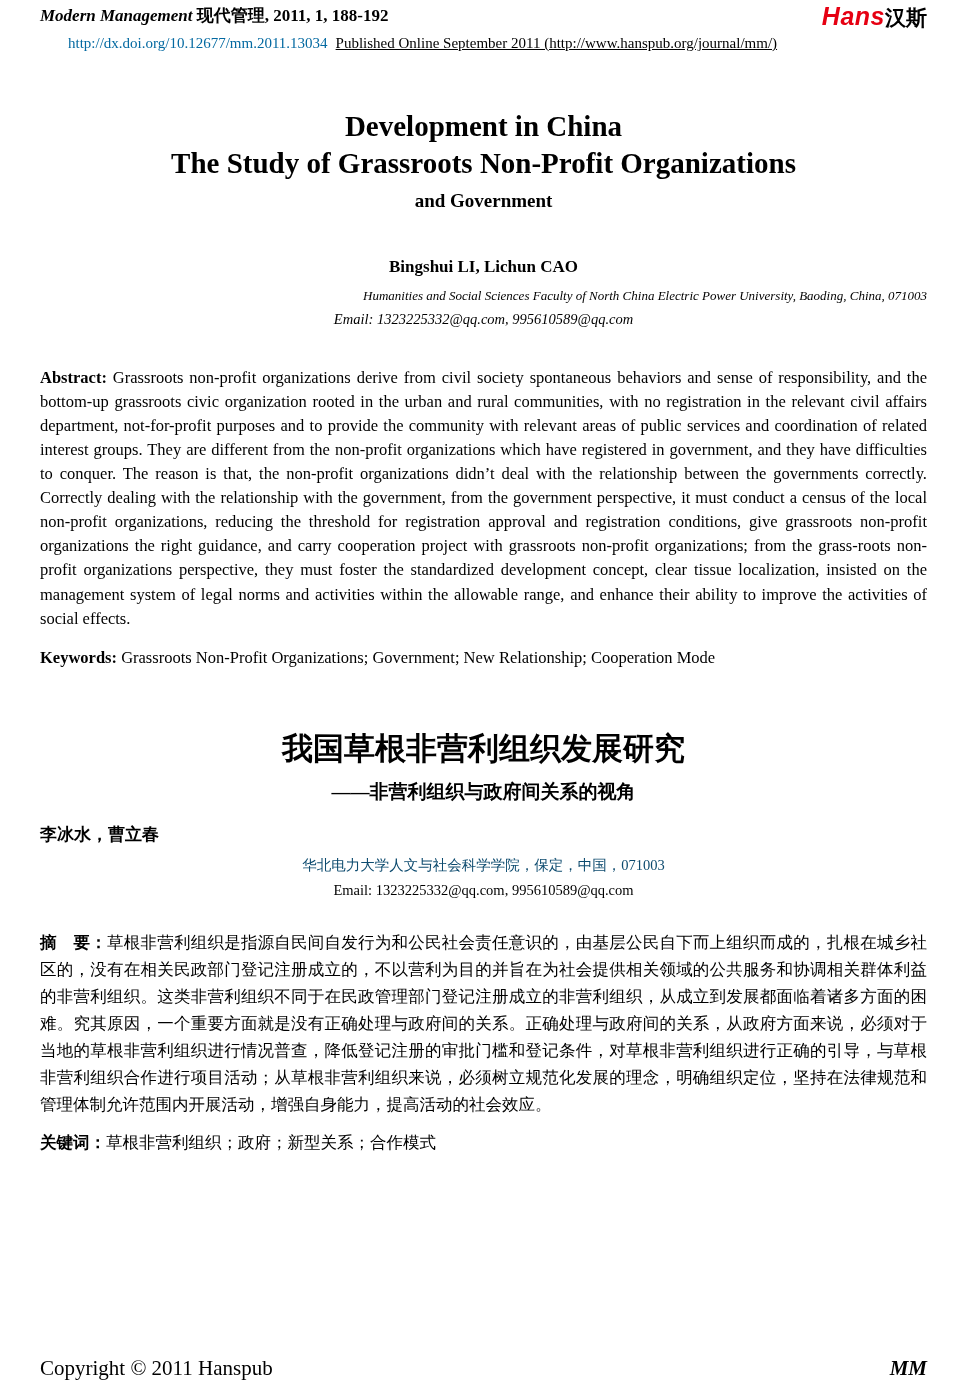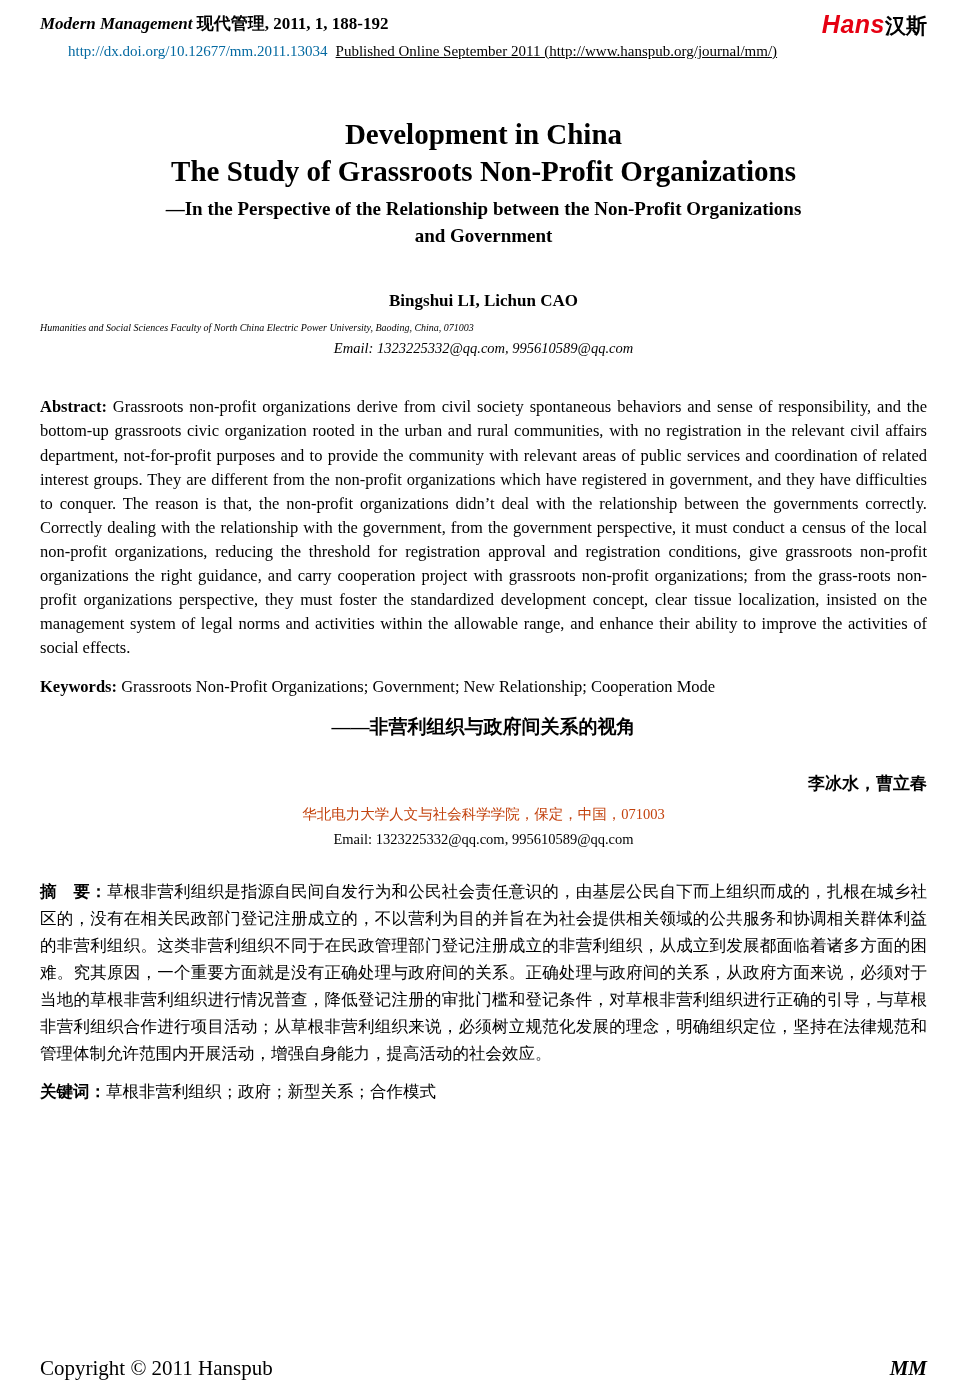--- a/index.html
+++ b/index.html
@@ -5,21 +5,21 @@
   html, body { margin: 0; padding: 0; background: #ffffff; }
   .page {
     position: relative;
     width: 967px;
     height: 1389px;
     margin: 0 auto;
     background: #ffffff;
     color: #000000;
     font-family: "Liberation Serif", "DejaVu Serif", serif;
     box-sizing: border-box;
-    padding: 12px 40px 0 40px;
+    padding: 4px 40px 0 40px;
     overflow: hidden;
   }
 
   
   .header-row1 {
     display: flex;
     justify-content: space-between;
     align-items: flex-start;
   }
   .journal-line { font-size: 17px; font-weight: bold; }
@@ -58,23 +58,23 @@
     line-height: 1.4;
     margin-top: 6px;
   }
   .en-authors {
     text-align: center;
     font-weight: bold;
     font-size: 17px;
     margin-top: 42px;
   }
   .en-affiliation {
-    text-align: left;
+    text-align: right;
     font-style: italic;
-    font-size: 10px;
+    font-size: 13px;
     margin-top: 11px;
   }
   .en-email {
     text-align: center;
     font-style: italic;
     font-size: 14.5px;
     margin-top: 7px;
   }
   .abstract-para {
     margin: 38px 0 0 0;
@@ -95,30 +95,30 @@
     font-size: 31px;
     margin-top: 60px;
   }
   .cn-subtitle {
     text-align: center;
     font-weight: bold;
     font-size: 19px;
     margin-top: 9px;
   }
   .cn-authors {
-    text-align: right;
+    text-align: left;
     font-weight: bold;
     font-size: 17px;
-    margin-top: 32px;
+    margin-top: 18px;
   }
   .cn-affiliation {
     text-align: center;
     font-size: 14.5px;
     margin-top: 10px;
-    color: #c2410c;
+    color: #0c4a6e;
   }
   .cn-email {
     text-align: center;
     font-size: 14.5px;
     margin-top: 7px;
   }
   .cn-abstract {
     margin: 30px 0 0 0;
     font-size: 16.5px;
     line-height: 1.64;
@@ -182,38 +182,38 @@
   </div>
   <div class="header-row2">
     <span class="doi-link">http://dx.doi.org/10.12677/mm.2011.13034</span><span class="published-note">Published Online September 2011 (http://www.hanspub.org/journal/mm/)</span>
   </div>
 
   <div class="en-title">
     <div>Development in China</div>
     <div>The Study of Grassroots Non-Profit Organizations</div>
   </div>
   <div class="en-subtitle">
-    <div>—In the Perspective of the Relationship between the Non-Profit Organizations</div>
     <div>and Government</div>
   </div>
 
   <div class="en-authors">Bingshui LI, Lichun CAO</div>
   <div class="en-affiliation">Humanities and Social Sciences Faculty of North China Electric Power University, Baoding, China, 071003</div>
   <div class="en-email">Email: 1323225332@qq.com, 995610589@qq.com</div>
 
   <p class="abstract-para">
     <span class="label-bold">Abstract:</span>
     <span>Grassroots non-profit organizations derive from civil society spontaneous behaviors and sense of responsibility, and the bottom-up grassroots civic organization rooted in the urban and rural communities, with no registration in the relevant civil affairs department, not-for-profit purposes and to provide the community with relevant areas of public services and coordination of related interest groups. They are different from the non-profit organizations which have registered in government, and they have difficulties to conquer. The reason is that, the non-profit organizations didn’t deal with the relationship between the governments correctly. Correctly dealing with the relationship with the government, from the government perspective, it must conduct a census of the local non-profit organizations, reducing the threshold for registration approval and registration conditions, give grassroots non-profit organizations the right guidance, and carry cooperation project with grassroots non-profit organizations; from the grass-roots non-profit organizations perspective, they must foster the standardized development concept, clear tissue localization, insisted on the management system of legal norms and activities within the allowable range, and enhance their ability to improve the activities of social effects.</span>
   </p>
 
   <p class="keywords-line">
     <span class="label-bold">Keywords:</span>
     <span>Grassroots Non-Profit Organizations; Government; New Relationship; Cooperation Mode</span>
   </p>
 
+  <div class="cn-title">我国草根非营利组织发展研究</div>
   <div class="cn-subtitle">——非营利组织与政府间关系的视角</div>
   <div class="cn-authors">李冰水，曹立春</div>
   <div class="cn-affiliation">华北电力大学人文与社会科学学院，保定，中国，071003</div>
   <div class="cn-email">Email: 1323225332@qq.com, 995610589@qq.com</div>
 
   <p class="cn-abstract">
     <span class="label-bold">摘　要：</span><span>草根非营利组织是指源自民间自发行为和公民社会责任意识的，由基层公民自下而上组织而成的，扎根在城乡社区的，没有在相关民政部门登记注册成立的，不以营利为目的并旨在为社会提供相关领域的公共服务和协调相关群体利益的非营利组织。这类非营利组织不同于在民政管理部门登记注册成立的非营利组织，从成立到发展都面临着诸多方面的困难。究其原因，一个重要方面就是没有正确处理与政府间的关系。正确处理与政府间的关系，从政府方面来说，必须对于当地的草根非营利组织进行情况普查，降低登记注册的审批门槛和登记条件，对草根非营利组织进行正确的引导，与草根非营利组织合作进行项目活动；从草根非营利组织来说，必须树立规范化发展的理念，明确组织定位，坚持在法律规范和管理体制允许范围内开展活动，增强自身能力，提高活动的社会效应。</span>
   </p>
 
   <p class="cn-keywords">

